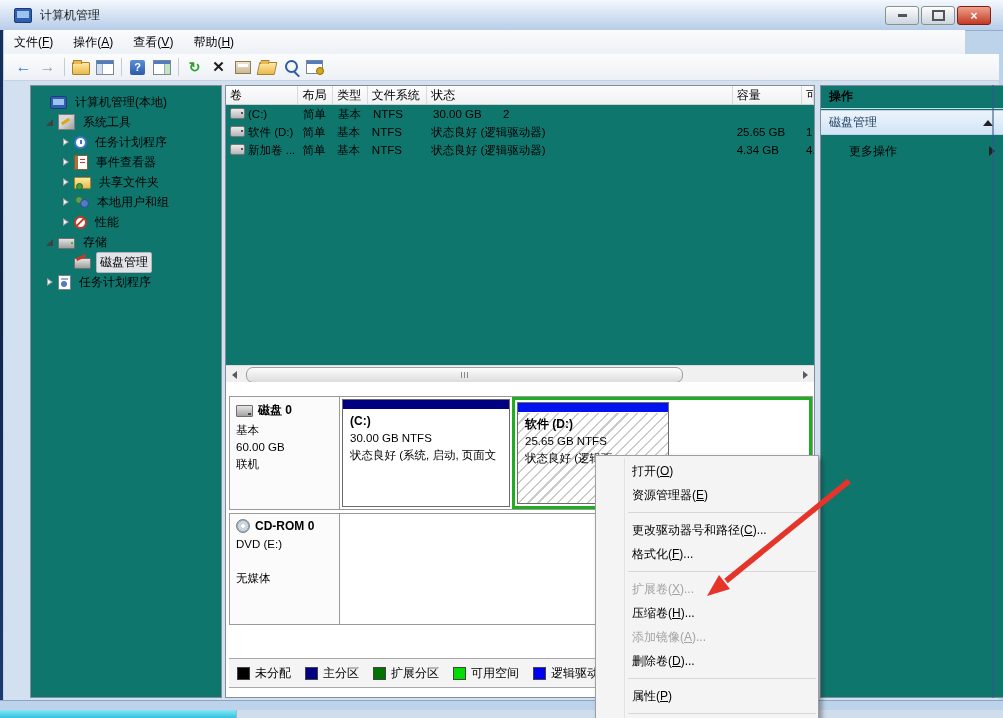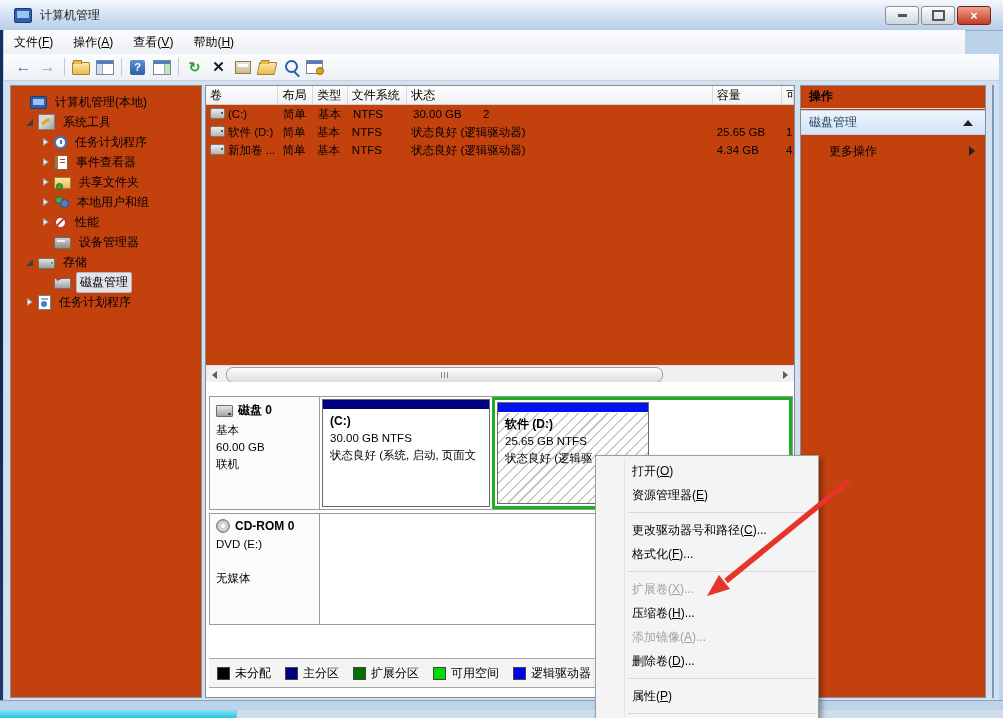--- a/index.html
+++ b/index.html
@@ -49,21 +49,21 @@
 
   
   .desktop-sliver{position:absolute;left:0;top:30px;width:3px;height:670px;background:linear-gradient(#16305d,#0f2547 40%,#1c3a6e);}
   .right-frame-line{position:absolute;right:9px;top:85px;width:2px;height:613px;background:#35588e;opacity:.55;}
   .bottom-frame{position:absolute;left:0;top:700px;width:1003px;height:10px;background:#bdd3ea;border-top:1px solid #8aa6c4;}
   .task-cyan{position:absolute;left:0;top:710px;width:236px;height:8px;background:linear-gradient(#86e7f6,#2fc3de);}
   .task-rest{position:absolute;left:236px;top:710px;width:767px;height:8px;background:#cfdded;border-left:1px solid #9fb6cf;}
   .main-bg{position:absolute;left:4px;top:81px;width:995px;height:619px;background:#d3e0f0;}
 
   
-  .panel{position:absolute;background:#c2410c;border:1px solid #828e9c;box-sizing:border-box;}
+  .panel{position:absolute;background:#0f766e;border:1px solid #828e9c;box-sizing:border-box;margin-left:20px;}
   .tree-panel{left:10px;top:85px;width:192px;height:613px;overflow:hidden;}
   .center-panel{left:205px;top:85px;width:590px;height:613px;}
   .actions-panel{left:800px;top:85px;width:186px;height:613px;}
 
   
   .trow{height:20px;display:flex;align-items:center;white-space:nowrap;}
   .trow .exp{width:10px;height:10px;display:inline-block;position:relative;flex:none;margin-right:3px;}
   .exp-open:after{content:"";position:absolute;left:1px;top:2px;width:0;height:0;border-left:7px solid transparent;border-bottom:7px solid #404040;}
   .exp-closed:after{content:"";position:absolute;left:2px;top:1px;width:0;height:0;border-top:4px solid transparent;border-bottom:4px solid transparent;border-left:6px solid #a5a5a5;}
   .exp-closed:before{content:"";position:absolute;left:3px;top:3px;width:0;height:0;border-top:2px solid transparent;border-bottom:2px solid transparent;border-left:3px solid #fff;z-index:1;}
@@ -266,24 +266,20 @@
       <div class="trow" style="padding-left:26px;">
         <span class="exp exp-closed"></span>
         <span class="ticon tc-users"></span>
         <span class="tlabel">本地用户和组</span>
       </div>
       <div class="trow" style="padding-left:26px;">
         <span class="exp exp-closed"></span>
         <span class="ticon tc-performance"></span>
         <span class="tlabel">性能</span>
       </div>
-      <div class="trow" style="padding-left:39px;">
-        <span class="ticon tc-device"></span>
-        <span class="tlabel">设备管理器</span>
-      </div>
       <div class="trow" style="padding-left:10px;">
         <span class="exp exp-open"></span>
         <span class="ticon tc-storage"></span>
         <span class="tlabel">存储</span>
       </div>
       <div class="trow" style="padding-left:39px;">
         <span class="ticon tc-diskmgmt"></span>
         <span class="tlabel selected">磁盘管理</span>
       </div>
       <div class="trow" style="padding-left:10px;">

